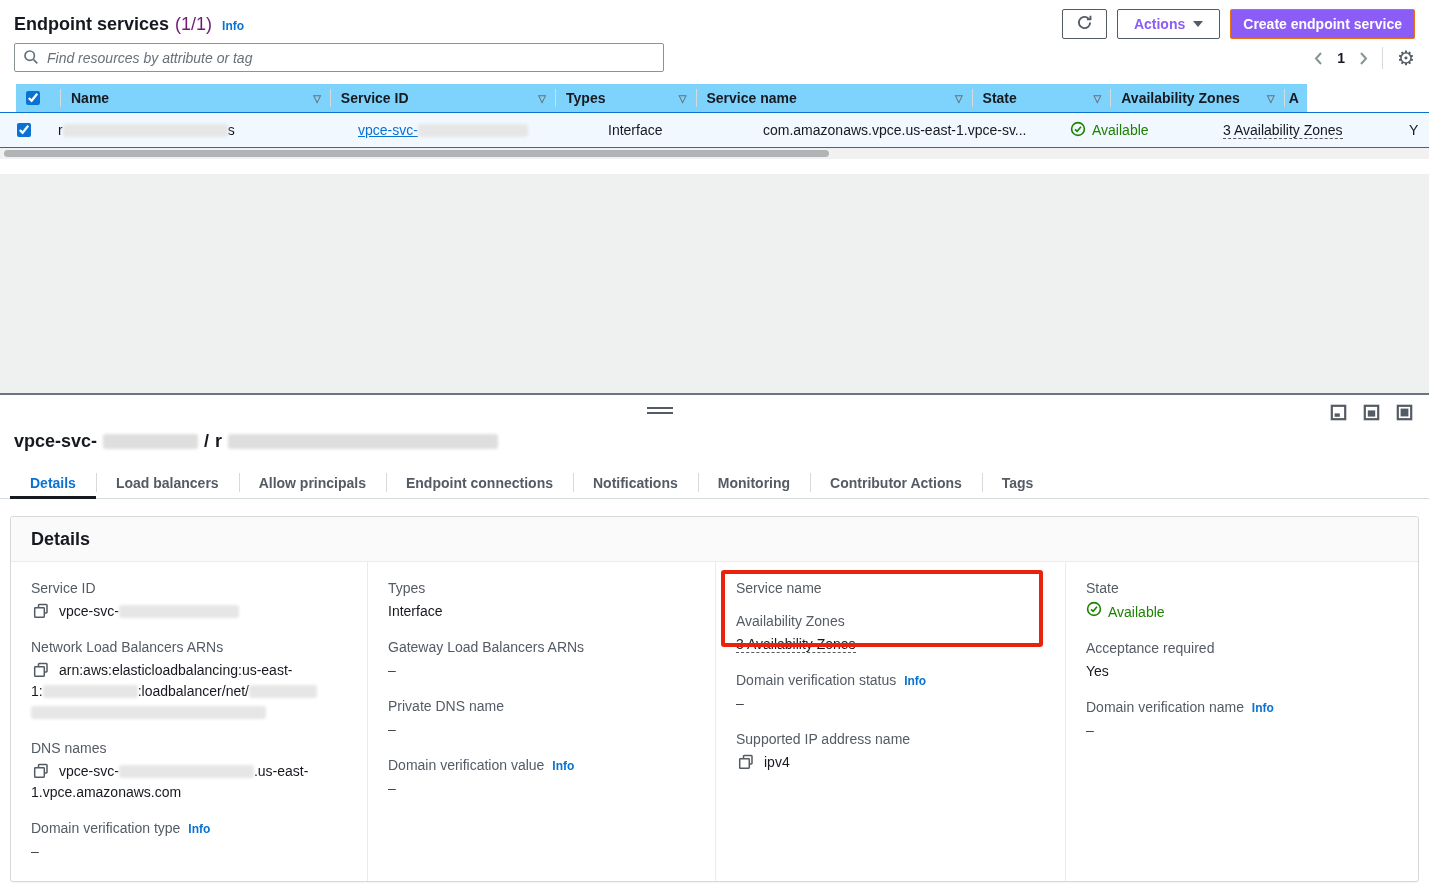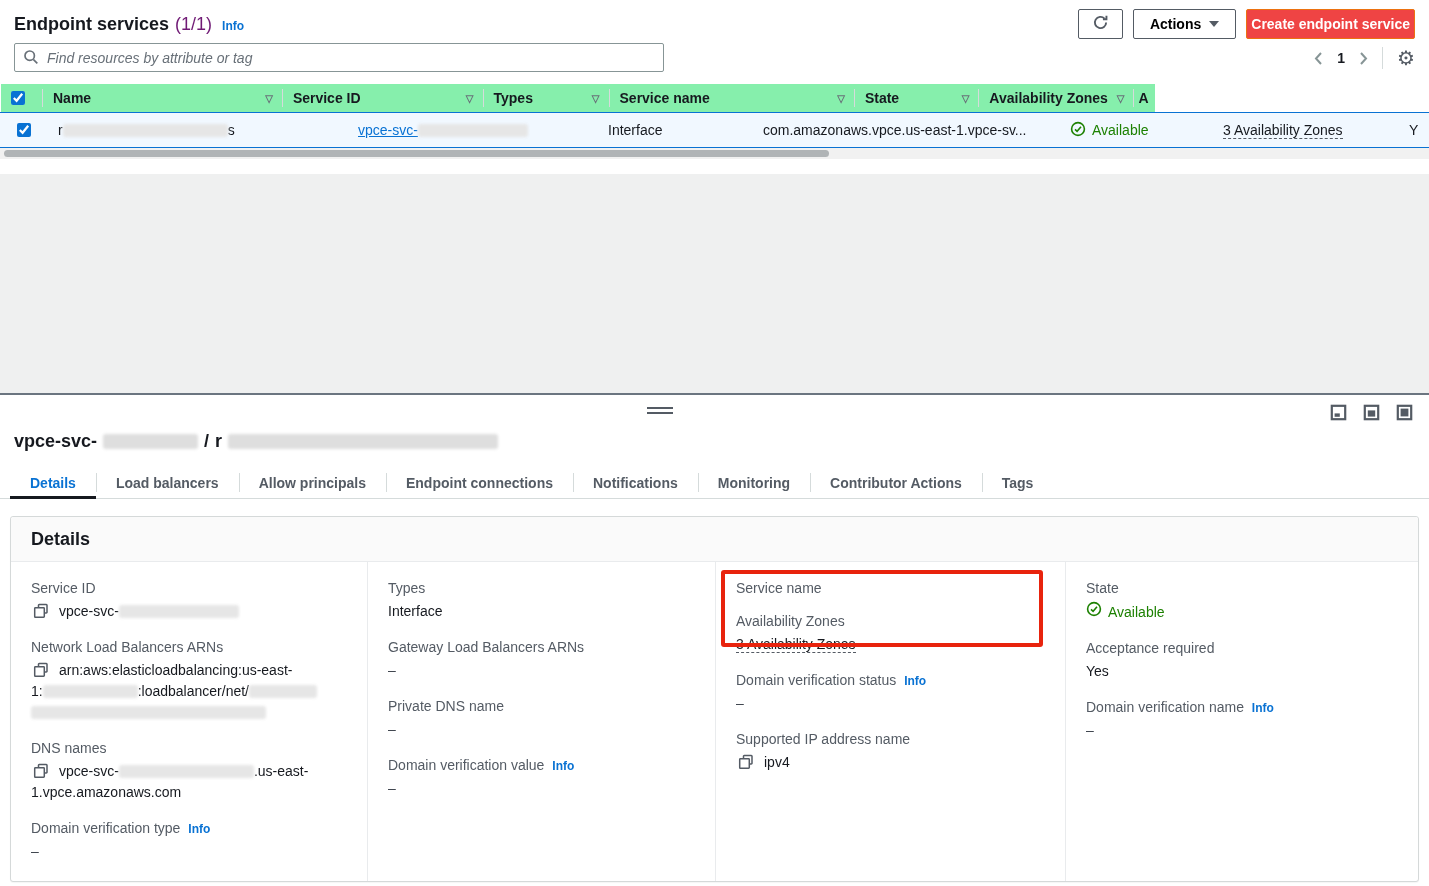--- a/index.html
+++ b/index.html
@@ -12,38 +12,38 @@
     position: relative;
     overflow: hidden;
   }
 
   
   .title-row { position:absolute; top:8; left:14px; right:14px; top:8px; height:32px; display:flex; justify-content:space-between; align-items:center; }
   .page-title { font-size:18px; font-weight:700; display:flex; align-items:baseline; gap:6px; }
   .page-title .count { font-weight:400; color:#701a75; }
   .info-link { font-size:12px; font-weight:700; color:#0972d3; cursor:pointer; margin-left:4px; }
   .toolbar-buttons { display:flex; gap:10px; align-items:center; }
-  .btn { height:30px; border:1px solid #545b64; background:#fff; border-radius:2px; font-weight:700; font-size:14px; color:#000000; display:flex; align-items:center; gap:8px; padding:0 16px; cursor:pointer; font-family:inherit; }
+  .btn { height:30px; border:1px solid #545b64; background:#fff; border-radius:2px; font-weight:700; font-size:14px; color:#8b5cf6; display:flex; align-items:center; gap:8px; padding:0 16px; cursor:pointer; font-family:inherit; }
   .btn-icon { width:45px; justify-content:center; padding:0; }
-  .btn-primary { background:#ef4444; border-color:#ec7211; color:#fff; padding:0 4px; }
+  .btn-primary { background:#8b5cf6; border-color:#ec7211; color:#fff; padding:0 12px; }
   .caret-down { width:0; height:0; border-left:5px solid transparent; border-right:5px solid transparent; border-top:6px solid #545b64; display:inline-block; }
 
   .search-row { position:absolute; top:43px; left:14px; width:650px; height:29px; }
   .search-input { width:100%; height:100%; border:1px solid #879596; border-radius:2px; padding:0 8px 0 32px; font-size:14px; font-family:inherit; color:#16191f; background:#fff; }
   .search-input::placeholder { font-style:italic; color:#687078; }
   .search-glyph { position:absolute; left:9px; top:6px; }
 
   .pagination { position:absolute; top:45px; right:14px; height:26px; display:flex; align-items:center; gap:14px; }
   .page-num { font-weight:700; }
   .pg-chev { cursor:pointer; display:flex; align-items:center; }
   .pg-divider { width:1px; height:22px; background:#d5dbdb; }
   .gear { font-size:20px; color:#545b64; cursor:pointer; line-height:1; }
 
   
-  .thead { position:absolute; top:84px; left:1px; width:1154px; height:28px; display:flex; background:#86efac; font-weight:700; }
+  .thead { position:absolute; top:84px; left:16px; width:1291px; height:28px; display:flex; background:#7dd3fc; font-weight:700; }
   .trow  { position:absolute; top:112px; left:0; width:1429px; height:36px; display:flex; background:#f1f8ff; border-top:1px solid #0972d3; border-bottom:1px solid #0972d3; }
   .cell { display:flex; align-items:center; padding:0 10px; position:relative; overflow:hidden; white-space:nowrap; }
   .c0{width:48px; justify-content:center;} .c1{width:300px;} .c2{width:250px;} .c3{width:155px;} .c4{width:307px;} .c5{width:153px;} .c6{width:192px;} .c7{width:24px; padding:0 4px;}
   .thead .cell { justify-content:space-between; cursor:pointer; }
   .thead .cell:not(:last-child)::after { content:""; position:absolute; right:0; top:5px; height:18px; width:1px; background:#d5dbdb; }
   .sort { color:#687078; font-size:10px; margin-left:8px; }
   input[type="checkbox"] { width:14px; height:14px; accent-color:#0972d3; cursor:pointer; }
   .link { color:#0972d3; text-decoration:underline; cursor:pointer; }
   .state-green { color:#1d8102; display:flex; align-items:center; gap:6px; }
   .dashed-link { border-bottom:1px dashed #545b64; cursor:pointer; }

